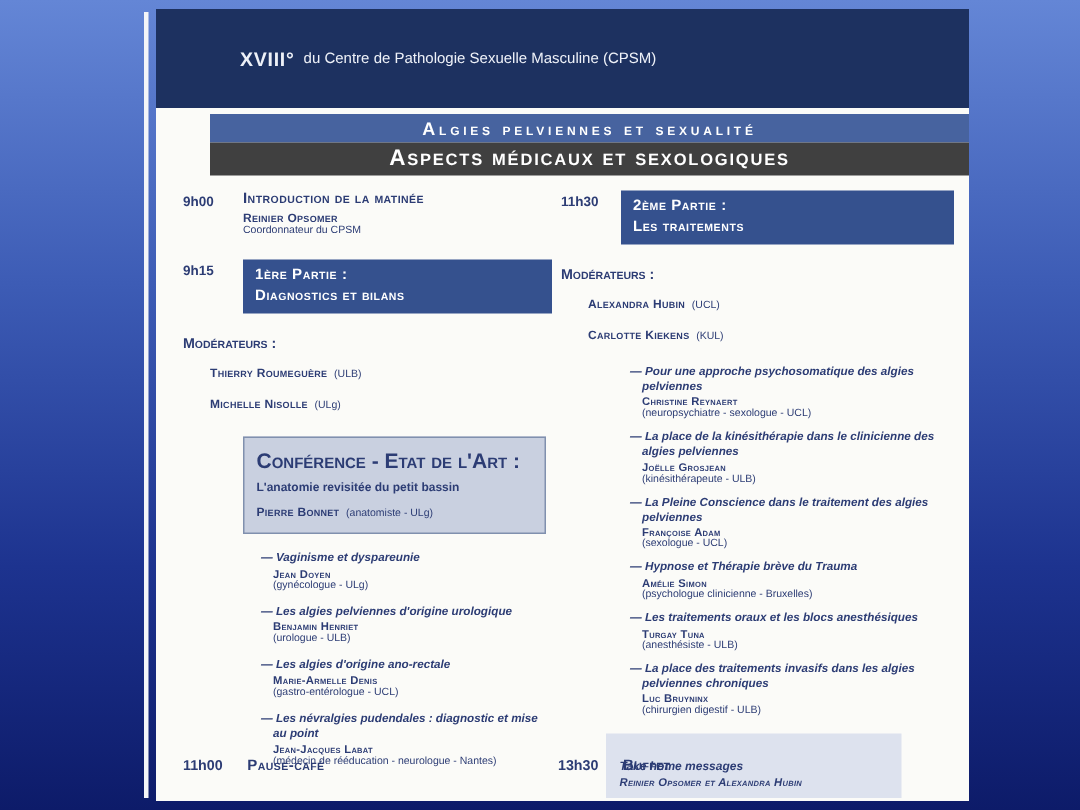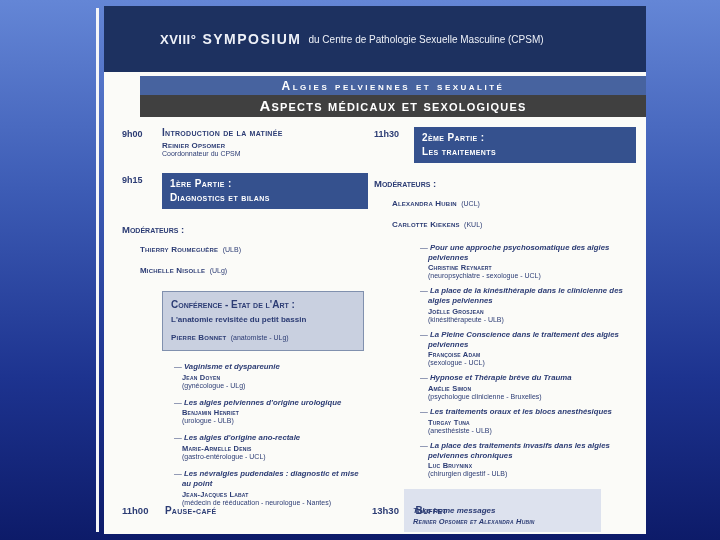--- a/index.html
+++ b/index.html
@@ -51,21 +51,21 @@
   .part-line { font-variant:small-caps; font-weight:bold; font-size:10px; line-height:1.35; letter-spacing:.4px; }
 
   .mods { margin-top:15px; }
   .mods-label { font-variant:small-caps; font-weight:bold; font-size:9.5px; }
   .mod-item { margin:3px 0 0 18px; }
 
   .conf-box {
     margin:14px 0 0 40px; width:202px;
     background:#c9d0e0; border:1px solid #8090ae; padding:7px 8px 6px;
   }
-  .conf-title { font-variant:small-caps; font-weight:bold; font-size:10px; }
+  .conf-title { font-variant:small-caps; font-weight:bold; font-size:14px; }
   .conf-topic { font-weight:bold; font-size:8px; margin-top:5px; }
   .conf-meta  { margin-top:2px; }
 
   .talks { margin:11px 0 0 52px; }
   .talks-right { margin-left:46px; margin-top:12px; }
   .talk + .talk { margin-top:9px; }
   .talks-right .talk + .talk { margin-top:7px; }
   .talk-title {
     font-style:italic; font-weight:bold; font-size:7.8px; line-height:1.25;
     padding-left:8px; text-indent:-8px;
@@ -89,21 +89,20 @@
 </head>
 <body>
 
 <div class="stage">
   <div class="edge-line"></div>
 
   <div class="page">
 
     <div class="header-band">
       <span class="h-edition">XVIII°</span>
-      <span class="h-title">SYMPOSIUM</span>
       <span class="h-sub">du Centre de Pathologie Sexuelle Masculine (CPSM)</span>
     </div>
 
     <div class="banner">
       <div class="banner-line1">Algies pelviennes et sexualité</div>
       <div class="banner-line2">Aspects médicaux et sexologiques</div>
     </div>
 
     <div class="body">
 

